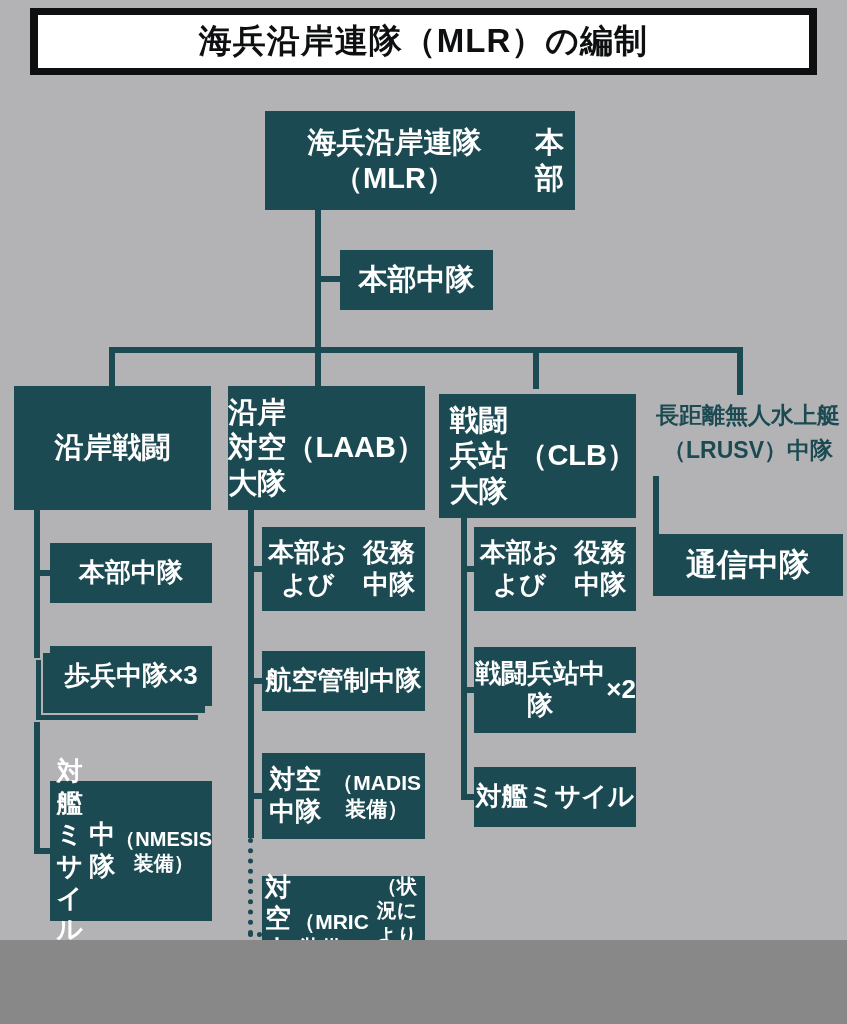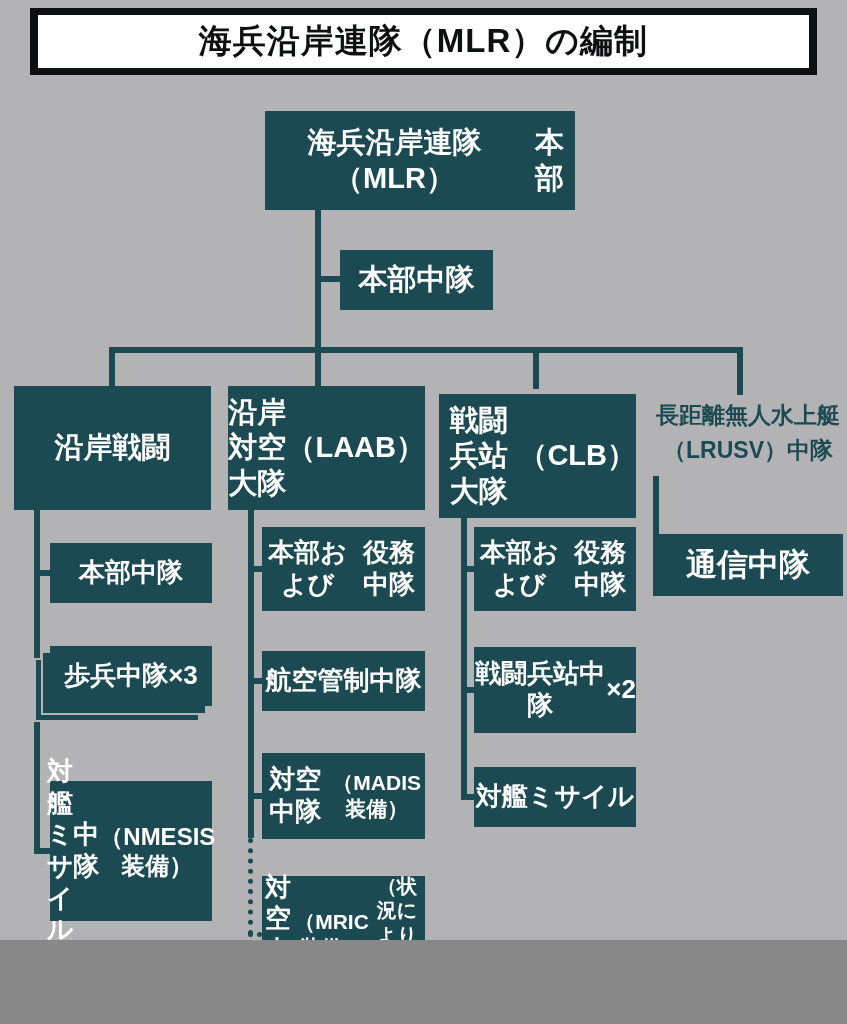--- a/index.html
+++ b/index.html
@@ -29,21 +29,21 @@
     align-items:center;justify-content:center;
     text-align:center;font-weight:bold;line-height:1.22;
   }
   .box span{display:block;}
   .root-box{font-size:29px;}
   .hq-box{font-size:29px;}
   .header-box{font-size:29px;}
   .child-box{font-size:26px;}
   .comm-box{font-size:31px;}
   .sub{font-size:21px;}
-  .sub-nmesis{font-size:24px;}
+  .sub-nmesis{font-size:20px;}
   .sub2{font-size:20px;}
   .lrusv-text{
     position:absolute;
     color:var(--box,#1c4a52);
     font-weight:bold;font-size:23px;line-height:1.5;
     text-align:center;
   }
   .lrusv-text span{display:block;}
   
   .title-bar{

